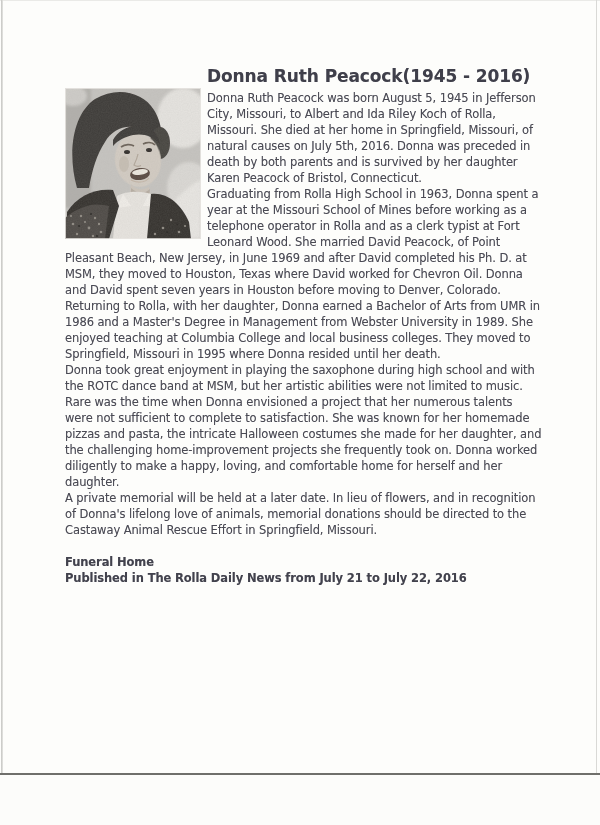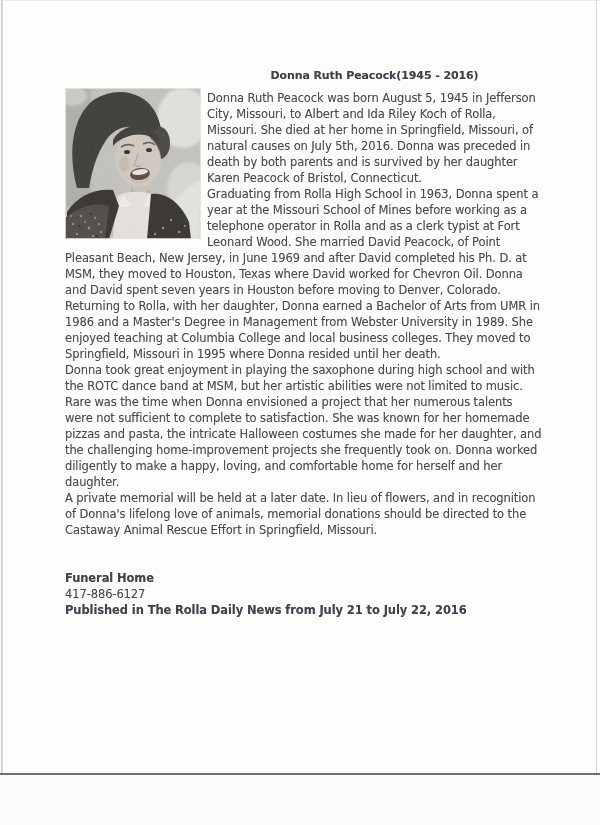--- a/index.html
+++ b/index.html
@@ -52,29 +52,28 @@
   }
   .photo {
     float: left;
     width: 136px; height: 151px;
     margin: 24px 6px 3px 0;
     background: #c6c4c0;
   }
   .photo svg { display: block; }
   .title {
     font-weight: bold;
-    font-size: 11px;
+    font-size: 17px;
     line-height: 20px;
     margin: 2px 0 4px 0;
     color: #3f3f4a;
-    text-align: center;
   }
   .body-p { margin: 0; }
   .bold { font-weight: bold; color: #42424d; }
-  .funeral-gap { margin-top: 32px; }
+  .funeral-gap { margin-top: 16px; }
 </style>
 </head>
 <body>
 
 <div class="page">
 
   <div class="edge-top"></div>
   <div class="edge-left"></div>
   <div class="edge-right"></div>
   <div class="paper-bottom"></div>
@@ -166,18 +165,17 @@
 
     <div class="title">Donna Ruth Peacock(1945 - 2016)</div>
 
     <p class="body-p">Donna Ruth Peacock was born August 5, 1945 in Jefferson City, Missouri, to Albert and Ida Riley Koch of Rolla, Missouri. She died at her home in Springfield, Missouri, of natural causes on July 5th, 2016. Donna was preceded in death by both parents and is survived by her daughter Karen Peacock of Bristol, Connecticut.</p>
     <p class="body-p">Graduating from Rolla High School in 1963, Donna spent a year at the Missouri School of Mines before working as a telephone operator in Rolla and as a clerk typist at Fort Leonard Wood. She married David Peacock, of Point Pleasant Beach, New Jersey, in June 1969 and after David completed his Ph. D. at MSM, they moved to Houston, Texas where David worked for Chevron Oil. Donna and David spent seven years in Houston before moving to Denver, Colorado.</p>
     <p class="body-p">Returning to Rolla, with her daughter, Donna earned a Bachelor of Arts from UMR in 1986 and a Master's Degree in Management from Webster University in 1989. She enjoyed teaching at Columbia College and local business colleges. They moved to Springfield, Missouri in 1995 where Donna resided until her death.</p>
     <p class="body-p">Donna took great enjoyment in playing the saxophone during high school and with the ROTC dance band at MSM, but her artistic abilities were not limited to music. Rare was the time when Donna envisioned a project that her numerous talents were not sufficient to complete to satisfaction. She was known for her homemade pizzas and pasta, the intricate Halloween costumes she made for her daughter, and the challenging home-improvement projects she frequently took on. Donna worked diligently to make a happy, loving, and comfortable home for herself and her daughter.</p>
     <p class="body-p">A private memorial will be held at a later date. In lieu of flowers, and in recognition of Donna's lifelong love of animals, memorial donations should be directed to the Castaway Animal Rescue Effort in Springfield, Missouri.</p>
 
     <p class="body-p bold funeral-gap">Funeral Home</p>
-    <p class="body-p">417-886-6127</p>
 
     <p class="body-p bold">Published in The Rolla Daily News from July 21 to July 22, 2016</p>
 
   </div>
 </div>
 
 </body></html>

